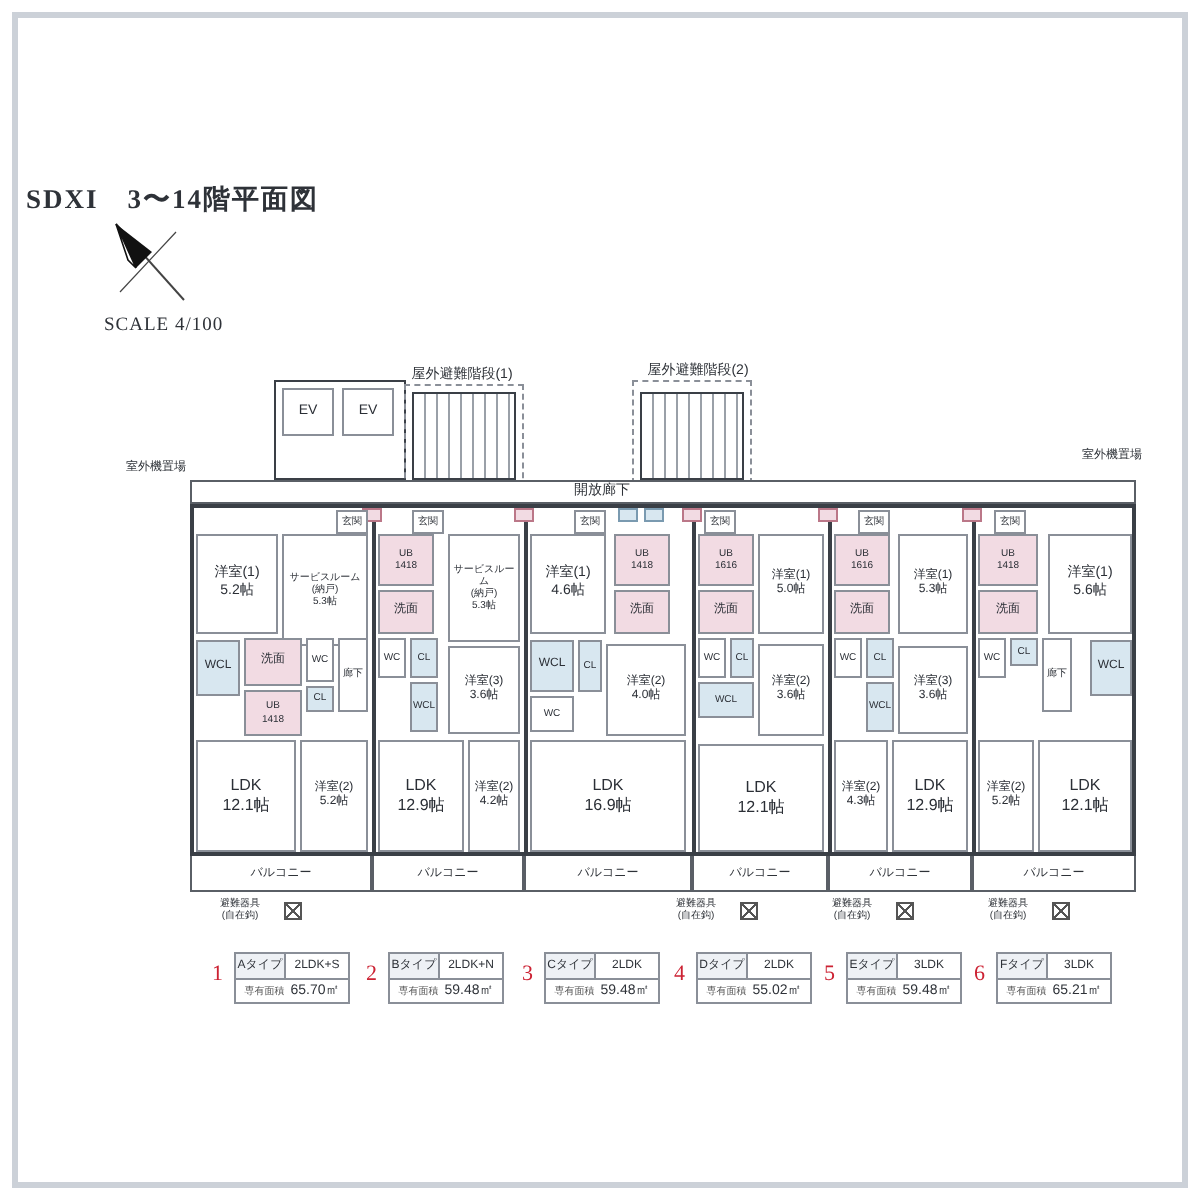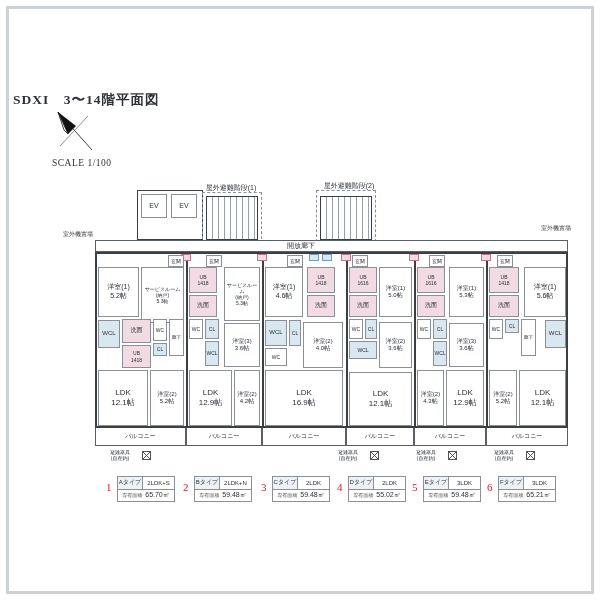--- a/index.html
+++ b/index.html
@@ -43,21 +43,21 @@
 
 <div class="frame"></div>
 
 <div class="title serif">SDXI　3〜14階平面図</div>
 <svg style="position:absolute;left:52px;top:106px" width="44" height="48" viewBox="0 0 44 48">
   <line x1="40" y1="44" x2="6" y2="6" stroke="#444" stroke-width="1"></line>
   <line x1="8" y1="40" x2="36" y2="10" stroke="#444" stroke-width="0.6"></line>
   <polygon points="6,6 24,20 16,28" fill="#111"></polygon>
   <polygon points="6,6 16,28 12,24" fill="#fff" stroke="#111" stroke-width="0.8"></polygon>
 </svg>
-<div class="scale serif">SCALE 1/100</div>
+<div class="scale serif">SCALE 4/100</div>
 
 <div class="evblock" style="left:137px;top:190px;width:66px;height:50px"></div>
 <div class="room f7" style="left:141px;top:194px;width:26px;height:24px">EV</div>
 <div class="room f7" style="left:171px;top:194px;width:26px;height:24px">EV</div>
 
 <div class="dash" style="left:202px;top:192px;width:60px;height:52px"></div>
 <div class="stairs" style="left:206px;top:196px;width:52px;height:44px"></div>
 <div class="t f7" style="left:196px;top:184px;width:70px">屋外避難階段(1)</div>
 
 <div class="dash" style="left:316px;top:190px;width:60px;height:52px"></div>

